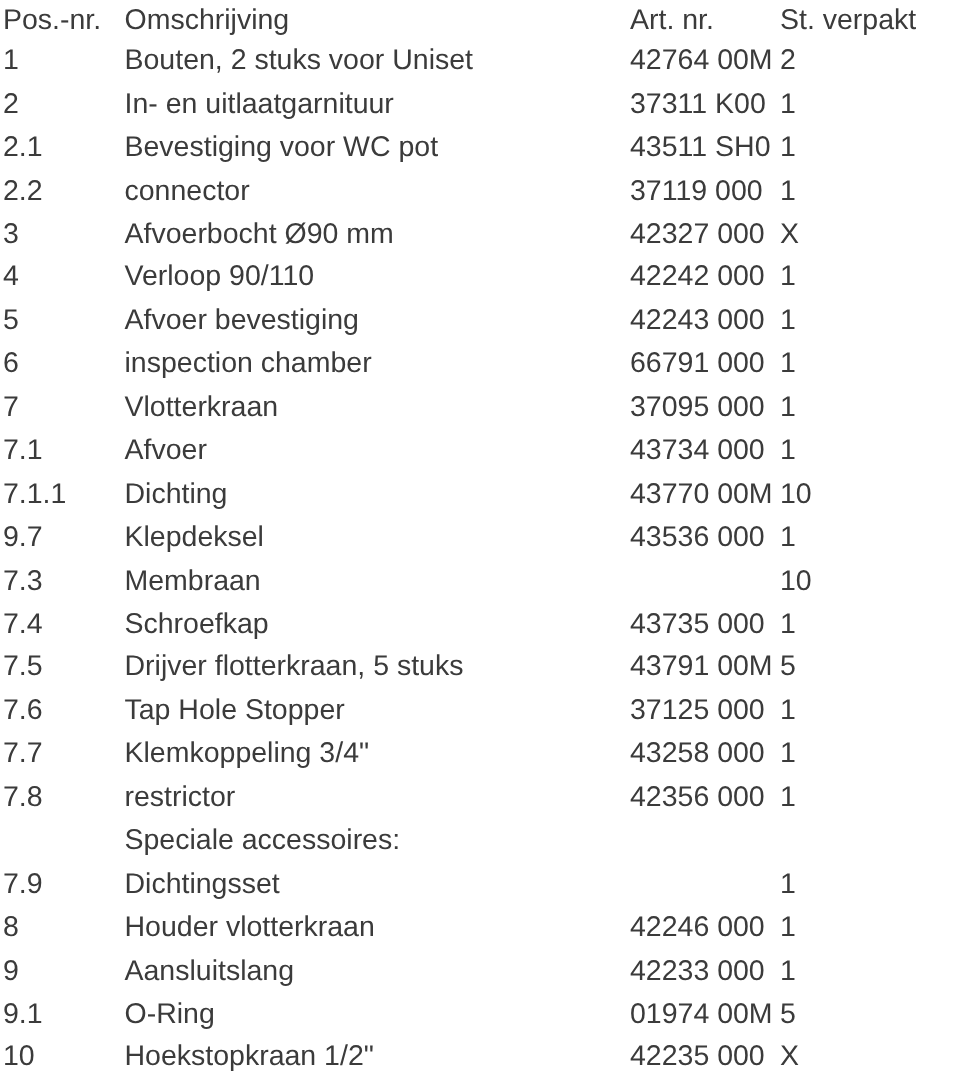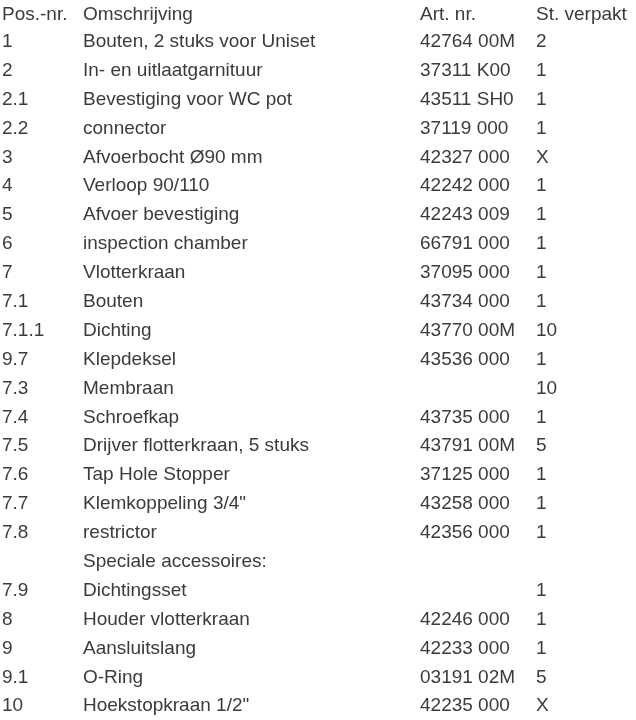--- a/index.html
+++ b/index.html
@@ -33,21 +33,21 @@
       height: 27px;
       line-height: 27px;
     }
     .cell {
       position: absolute;
       top: 0;
     }
     .c-pos { left: 2px; }
     .c-desc { left: 83px; }
     .c-art { left: 420px; }
-    .c-qty { left: 536px; }
+    .c-qty { left: 520px; }
   </style>
 </head>
 <body>
 
 <div class="parts-table">
   <div class="row header-row">
     <span class="cell c-pos">Pos.-nr.</span>
     <span class="cell c-desc">Omschrijving</span>
     <span class="cell c-art">Art. nr.</span>
     <span class="cell c-qty">St. verpakt</span>
@@ -85,38 +85,38 @@
       </div>
       <div class="row">
         <span class="cell c-pos">4</span>
         <span class="cell c-desc">Verloop 90/110</span>
         <span class="cell c-art">42242 000</span>
         <span class="cell c-qty">1</span>
       </div>
       <div class="row">
         <span class="cell c-pos">5</span>
         <span class="cell c-desc">Afvoer bevestiging</span>
-        <span class="cell c-art">42243 009</span>
+        <span class="cell c-art">42243 000</span>
         <span class="cell c-qty">1</span>
       </div>
       <div class="row">
         <span class="cell c-pos">6</span>
         <span class="cell c-desc">inspection chamber</span>
         <span class="cell c-art">66791 000</span>
         <span class="cell c-qty">1</span>
       </div>
       <div class="row">
         <span class="cell c-pos">7</span>
         <span class="cell c-desc">Vlotterkraan</span>
         <span class="cell c-art">37095 000</span>
         <span class="cell c-qty">1</span>
       </div>
       <div class="row">
         <span class="cell c-pos">7.1</span>
-        <span class="cell c-desc">Bouten</span>
+        <span class="cell c-desc">Afvoer</span>
         <span class="cell c-art">43734 000</span>
         <span class="cell c-qty">1</span>
       </div>
       <div class="row">
         <span class="cell c-pos">7.1.1</span>
         <span class="cell c-desc">Dichting</span>
         <span class="cell c-art">43770 00M</span>
         <span class="cell c-qty">10</span>
       </div>
       <div class="row">
@@ -179,21 +179,21 @@
       </div>
       <div class="row">
         <span class="cell c-pos">9</span>
         <span class="cell c-desc">Aansluitslang</span>
         <span class="cell c-art">42233 000</span>
         <span class="cell c-qty">1</span>
       </div>
       <div class="row">
         <span class="cell c-pos">9.1</span>
         <span class="cell c-desc">O-Ring</span>
-        <span class="cell c-art">03191 02M</span>
+        <span class="cell c-art">01974 00M</span>
         <span class="cell c-qty">5</span>
       </div>
       <div class="row">
         <span class="cell c-pos">10</span>
         <span class="cell c-desc">Hoekstopkraan 1/2"</span>
         <span class="cell c-art">42235 000</span>
         <span class="cell c-qty">X</span>
       </div>
     </div>
 </div>

